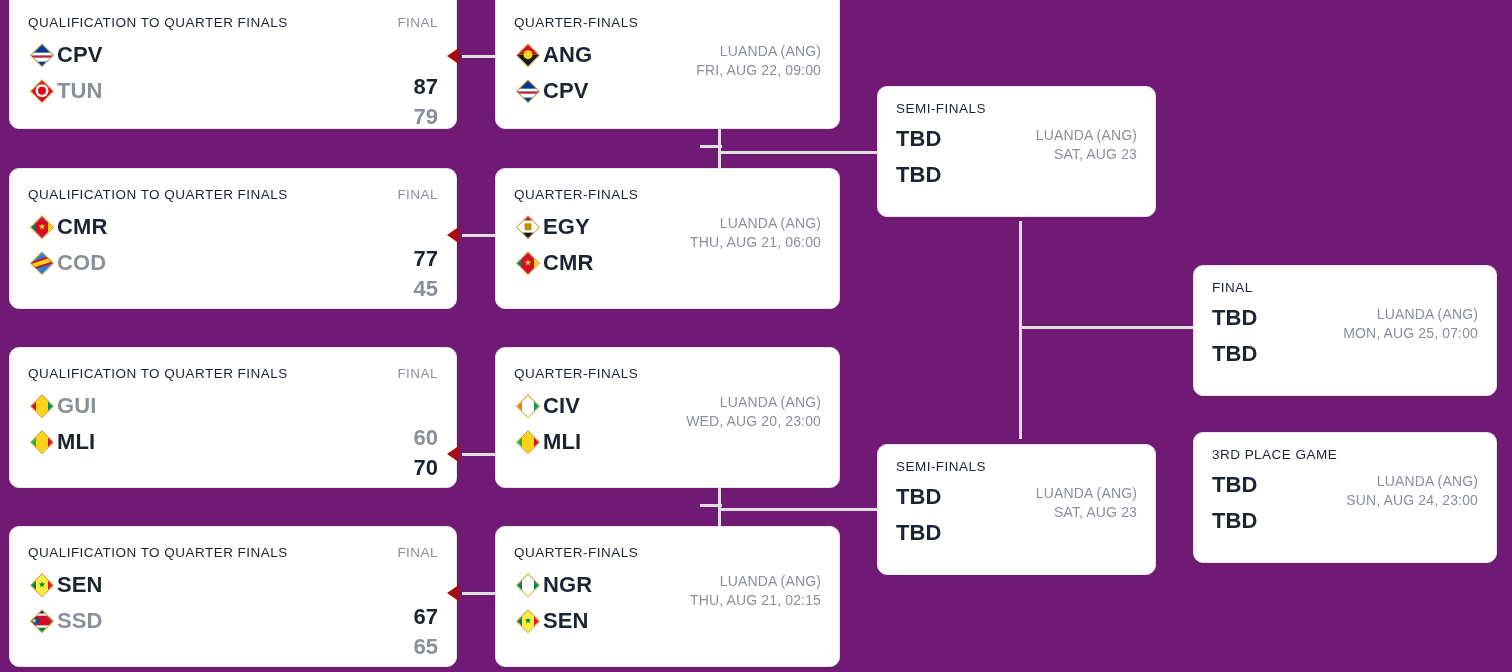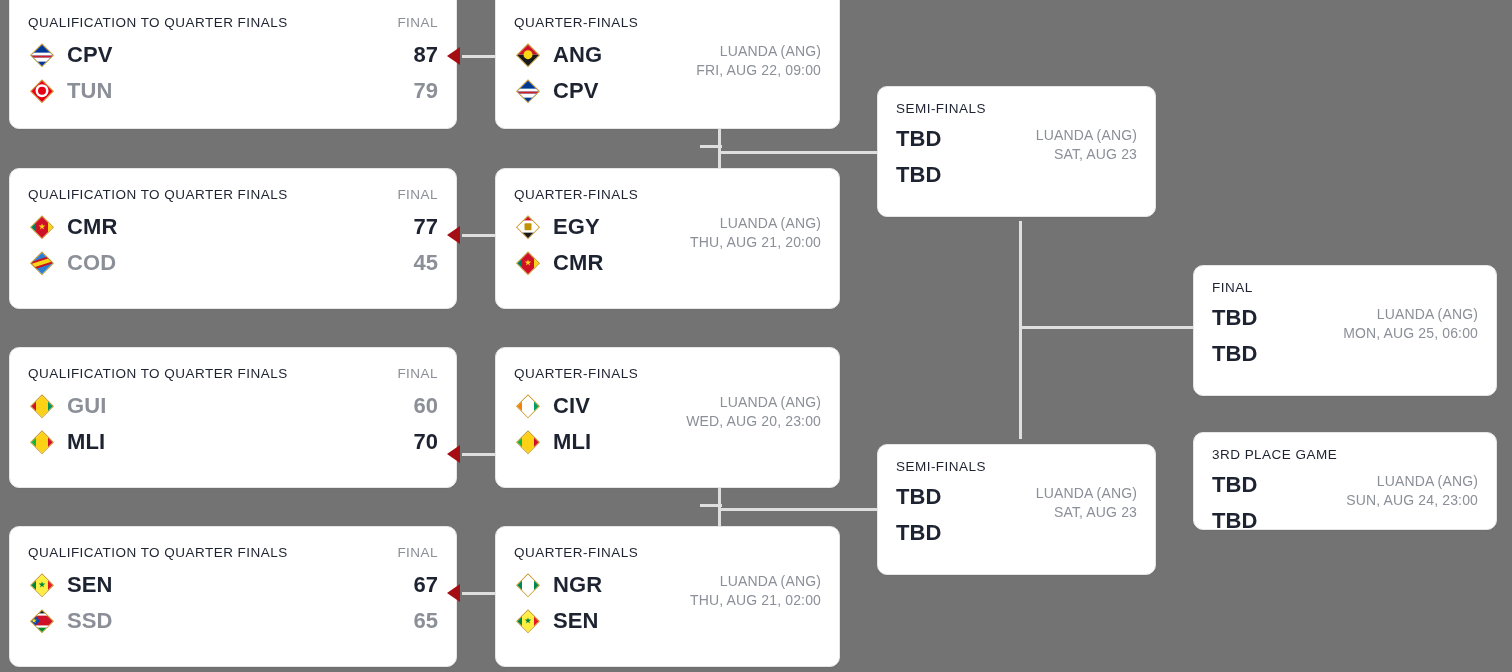--- a/index.html
+++ b/index.html
@@ -9,21 +9,21 @@
   }
   body {
     font-family: "Liberation Sans", sans-serif;
     -webkit-font-smoothing: antialiased;
   }
   #bracket-root {
     position: relative;
     width: 1512px;
     height: 672px;
     overflow: hidden;
-    background: #737373;
+    background: #701a75;
   }
 
   
   .conn {
     position: absolute;
     background: #dfdfdf;
     z-index: 1;
   }
   .conn.h { height: 3px; }
   .conn.v { width: 3px; }
@@ -64,39 +64,39 @@
   .card-body {
     display: flex;
     align-items: flex-start;
     justify-content: space-between;
     padding: 10px 18px 16px 18px;
   }
   .teams { display: flex; flex-direction: column; gap: 6px; }
   .team-row {
     display: flex;
     align-items: center;
-    gap: 11px;
+    gap: 1px;
     height: 30px;
   }
   .team-abbr {
     font-size: 22px;
     font-weight: bold;
     letter-spacing: .005em;
     color: #1d2330;
     line-height: 1;
   }
   .team-abbr.loser { color: #8b8f98; }
   .team-abbr.tbd { color: #1d2330; }
 
   
   .scores {
     display: flex;
     flex-direction: column;
-    gap: 6px;
     align-items: flex-end;
+    margin-top: 32px;
   }
   .score-row {
     display: flex;
     align-items: center;
     height: 30px;
   }
   .score {
     font-size: 22px;
     font-weight: bold;
     color: #1d2330;
@@ -438,21 +438,21 @@
                   <span class="stripe-v" style="left:66.7%;width:33.3%;background:#fcd116;"></span>
                   <span class="emblem" style="width:7px;height:7px;background:#fcd116;border-radius:0;clip-path:polygon(50% 0,61% 35%,98% 35%,68% 57%,79% 91%,50% 70%,21% 91%,32% 57%,2% 35%,39% 35%);"></span>
                 </span>
               </span>
             </span>
           <span class="team-abbr">CMR</span>
         </div>
       </div>
       <div class="meta">
         <span class="meta-line">LUANDA (ANG)</span>
-        <span class="meta-line">THU, AUG 21, 20:00</span>
+        <span class="meta-line">THU, AUG 21, 06:00</span>
       </div>
     </div>
   </div>
 
   <div class="card" style="left:495px; top:347px; width:345px; height:141px;">
     <div class="card-head" style="padding-top:18px;">
       <span class="card-title">QUARTER-FINALS</span>
     </div>
     <div class="card-body">
       <div class="teams">
@@ -515,21 +515,21 @@
                   <span class="stripe-v" style="left:66.7%;width:33.3%;background:#e31b23;"></span>
                   <span class="emblem" style="width:7px;height:7px;background:#00853f;border-radius:0;clip-path:polygon(50% 0,61% 35%,98% 35%,68% 57%,79% 91%,50% 70%,21% 91%,32% 57%,2% 35%,39% 35%);"></span>
                 </span>
               </span>
             </span>
           <span class="team-abbr">SEN</span>
         </div>
       </div>
       <div class="meta">
         <span class="meta-line">LUANDA (ANG)</span>
-        <span class="meta-line">THU, AUG 21, 02:00</span>
+        <span class="meta-line">THU, AUG 21, 02:15</span>
       </div>
     </div>
   </div>
 
   <div class="card" style="left:877px; top:86px; width:279px; height:131px;">
     <div class="card-head" style="padding-top:14px;">
       <span class="card-title">SEMI-FINALS</span>
     </div>
     <div class="card-body" style="padding-top:8px;">
       <div class="teams">
@@ -575,26 +575,26 @@
       <div class="teams">
         <div class="team-row">
           <span class="team-abbr tbd">TBD</span>
         </div>
         <div class="team-row">
           <span class="team-abbr tbd">TBD</span>
         </div>
       </div>
       <div class="meta">
         <span class="meta-line">LUANDA (ANG)</span>
-        <span class="meta-line">MON, AUG 25, 06:00</span>
-      </div>
-    </div>
-  </div>
-
-  <div class="card" style="left:1193px; top:432px; width:304px; height:98px;">
+        <span class="meta-line">MON, AUG 25, 07:00</span>
+      </div>
+    </div>
+  </div>
+
+  <div class="card" style="left:1193px; top:432px; width:304px; height:131px;">
     <div class="card-head" style="padding-top:14px;">
       <span class="card-title">3RD PLACE GAME</span>
     </div>
     <div class="card-body" style="padding-top:8px;">
       <div class="teams">
         <div class="team-row">
           <span class="team-abbr tbd">TBD</span>
         </div>
         <div class="team-row">
           <span class="team-abbr tbd">TBD</span>

